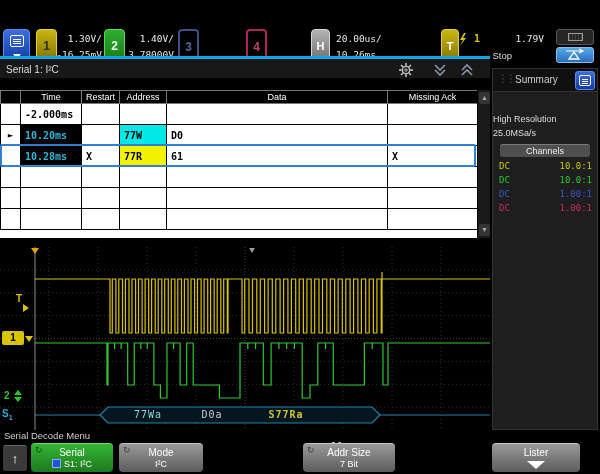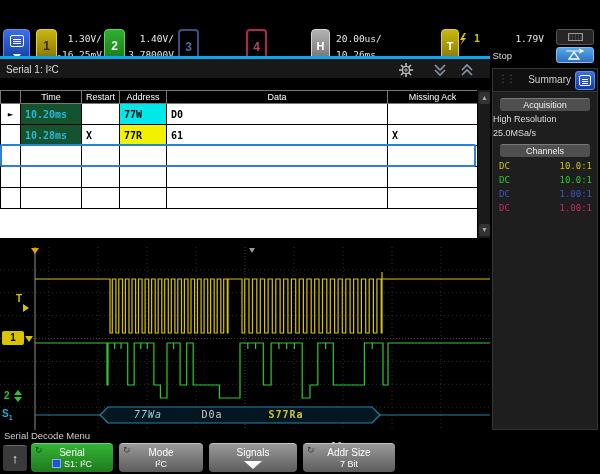--- a/index.html
+++ b/index.html
@@ -44,33 +44,33 @@
   .ser-bar{left:0;top:56px;width:490px;height:22px;background:#181818;border-top:3px solid #0ea5e9}
   .ser-title{position:absolute;left:6px;top:5px;font-size:10px;color:#ddd}
   .icon-btn{position:absolute;top:3px;width:20px;height:16px}
 
   
   .lister{left:0;top:90px;width:477px;height:148px;background:#fff;overflow:hidden}
   table.lst{width:477px;border-collapse:collapse;table-layout:fixed}
   .lst th{background:#000;color:#fff;font-size:9px;font-weight:normal;height:13px;border:1px solid #777;font-family:"Liberation Sans",sans-serif}
   .lst td{background:#fff;color:#000;font-family:"DejaVu Sans Mono",monospace;font-size:10px;font-weight:bold;height:21px;border:1px solid #000;padding:0 0 0 4px;white-space:nowrap;overflow:hidden}
   .lst col.c-mk{width:20px}.lst col.c-time{width:61px}.lst col.c-rst{width:38px}.lst col.c-addr{width:47px}.lst col.c-data{width:221px}.lst col.c-ack{width:90px}
-  td.t-black{background:#14532d;color:#2bb3d9}
+  td.t-black{background:#000000;color:#2bb3d9}
   td.a-cyan{background:#00e8e8}
   td.a-yellow{background:#f2f200}
   td.mk{text-align:center;padding:0;font-size:9px}
   .sel-box{left:0;top:144px;width:476px;height:23px;border:2px solid #2f7fd6;border-radius:2px;pointer-events:none}
   .vscroll{left:477px;top:90px;width:13px;height:148px;background:#1a1a1a;border-left:1px solid #000}
   .vs-arrow{position:absolute;left:1px;width:11px;height:12px;background:#333;color:#aaa;font-size:7px;text-align:center;line-height:12px;border-radius:2px}
 
   
   .sidebar{left:492px;top:68px;width:106px;height:362px;background:#1e1e1e;border:1px solid #333}
   .sb-tab{position:absolute;left:0;top:0;width:104px;height:23px;background:#101010;border-bottom:1px solid #333}
   .sb-grip{position:absolute;top:4px;color:#555;font-size:10px;letter-spacing:-2px}
-  .sb-title{position:absolute;left:22px;top:5px;width:56px;text-align:right;font-size:10px;color:#ccc}
+  .sb-title{position:absolute;left:22px;top:5px;width:56px;text-align:left;font-size:10px;color:#ccc}
   .sb-menu{position:absolute;right:2px;top:2px;width:20px;height:19px;border-radius:3px;background:linear-gradient(#3b6fe0,#123a9e);border:1px solid #5b8af0}
   .sb-menu .menu-glyph{left:3px;top:3px;width:12px;height:11px}
   .sb-btn{position:absolute;left:7px;width:90px;height:13px;background:#4f4f4f;border-top:1px solid #7a7a7a;border-radius:3px;color:#eee;font-size:9px;text-align:center;line-height:13px}
   .sb-text{position:absolute;left:0;width:104px;color:#ddd;font-size:9px}
   .sb-row{position:absolute;left:0;width:104px;height:13px;font-family:"DejaVu Sans Mono",monospace;font-size:9px}
   .sb-row .cpl{position:absolute;left:6px}
   .sb-row .prb{position:absolute;right:5px}
   .sbc1{color:#c8c800}.sbc2{color:#28c828}.sbc3{color:#3c55c8}.sbc4{color:#c82864}
 
   
@@ -196,20 +196,28 @@
       <tbody>
           <tr>
         <th></th>
         <th>Time</th>
         <th>Restart</th>
         <th>Address</th>
         <th>Data</th>
         <th>Missing Ack</th>
       </tr>
       <tr>
+        <td class="mk"></td>
+        <td>-2.000ms</td>
+        <td></td>
+        <td></td>
+        <td></td>
+        <td></td>
+      </tr>
+      <tr>
         <td class="mk">►</td>
         <td class="t-black">10.20ms</td>
         <td></td>
         <td class="a-cyan">77W</td>
         <td>D0</td>
         <td></td>
       </tr>
       <tr>
         <td class="mk"></td>
         <td class="t-black">10.28ms</td>
@@ -257,21 +265,20 @@
       <span class="sb-title">Summary</span>
       <span class="sb-grip" style="left:80px">⋮⋮</span>
       <span class="sb-menu">
         <span class="menu-glyph">
             <i></i>
             <i></i>
             <i></i>
           </span>
       </span>
     </div>
-    <div class="sb-btn" style="top:29px">Acquisition</div>
     <div class="sb-text" style="top:45px">High Resolution</div>
     <div class="sb-text" style="top:59px">25.0MSa/s</div>
     <div class="sb-btn" style="top:75px">Channels</div>
     <div class="sb-row sbc1" style="top:92px">
       <span class="cpl">DC</span>
       <span class="prb">10.0:1</span>
     </div>
     <div class="sb-row sbc2" style="top:106px">
       <span class="cpl">DC</span>
       <span class="prb">10.0:1</span>
@@ -305,21 +312,21 @@
         <line class="grid" x1="0" y1="137.3" x2="490" y2="137.3"></line>
         <line class="grid" x1="0" y1="160.1" x2="490" y2="160.1"></line>
         <line class="startline" x1="35" y1="0" x2="35" y2="183"></line>
         <path class="busline" stroke="#1f84a8" d="M35 168 H100 M380 168 H490"></path>
         <path class="bushex" stroke="#1f84a8" d="M108 160 H372 L380 168 L372 176 H108 L100 168 Z"></path>
         <path class="trace" stroke="#d8c400" d="M35 32 H110 V86 H112.3 V32 H115.9 V86 H118.8 V32 H122.5 V86 H125.4 V32 H129.0 V86 H132.0 V32 H135.6 V86 H138.5 V32 H142.1 V86 H145.1 V32 H148.7 V86 H151.6 V32 H155.2 V86 H158.2 V32 H161.8 V86 H164.7 V32 H168.3 V86 H171.3 V32 H174.9 V86 H177.8 V32 H181.5 V86 H184.4 V32 H188.0 V86 H191.0 V32 H194.6 V86 H197.5 V32 H201.1 V86 H204.1 V32 H207.7 V86 H210.6 V32 H214.2 V86 H217.2 V32 H220.8 V86 H223.7 V32 H227.3 V86 H228 V32 H242 V86 H244.7 V32 H249.0 V86 H252.5 V32 H256.8 V86 H260.3 V32 H264.6 V86 H268.1 V32 H272.3 V86 H275.8 V32 H280.1 V86 H283.6 V32 H287.9 V86 H291.4 V32 H295.7 V86 H299.2 V32 H303.4 V86 H306.9 V32 H311.2 V86 H314.7 V32 H319.0 V86 H322.5 V32 H326.8 V86 H330.3 V32 H334.6 V86 H338.1 V32 H342.3 V86 H345.8 V32 H350.1 V86 H353.6 V32 H357.9 V86 H361.4 V32 H365.7 V86 H369.2 V32 H373.4 V86 H376.9 V32 H381.2 V86 H382 V32 V25 V32 H490"></path>
         <path class="trace" stroke="#30c830" d="M35 96 H107 V138 H108.0 V96 H114.6 V102 V96 H121.1 V102 V96 H127.7 V138 H134.2 V96 H140.8 V102 V96 H147.3 V102 V96 H153.9 V138 H160.4 V151 H167.0 V96 H173.6 V102 V96 H180.1 V138 H186.7 V96 H193.2 V138 H219.4 V151 H240.0 V96 H247.8 V102 V96 H255.6 V102 V96 H263.3 V138 H271.1 V96 H278.9 V102 V96 H286.7 V102 V96 H294.4 V102 V96 H302.2 V151 H310.0 V138 H317.8 V96 H325.6 V102 V96 H333.3 V138 H364.4 V96 H372.2 V102 V96 H383 V138 H388 V96 H490"></path>
       </svg>
   </div>
   <div class="abs" id="wave-labels">
-      <div class="bus-label" style="left: 148px; color: rgb(143, 216, 216); font-style: italic;">77Wa</div>
+      <div class="bus-label" style="left: 148px; color: rgb(143, 216, 216);">77Wa</div>
       <div class="bus-label" style="left: 212px; color: rgb(207, 207, 207);">D0a</div>
       <div class="bus-label" style="left: 286px; color: rgb(207, 196, 53); font-weight: bold;">S77Ra</div>
       <div class="bus-label" style="left: 344px; color: rgb(207, 207, 207); margin-top: 32px;">61~a</div>
     </div>
   <div class="abs tri-down" style="left:31px;top:248px"></div>
   <div class="abs tri-down gray" style="left:249px;top:248px"></div>
   <div class="abs mk-tlevel">
     <span>T</span>
     <span class="tri-r"></span>
   </div>
@@ -335,23 +342,23 @@
   <div class="abs softkey green" style="left:31px;width:82px">
     <span class="cyc">↻</span>
     <div class="lbl">Serial</div>
     <div class="val"><span class="chk"></span><span>S1: I²C</span></div>
   </div>
   <div class="abs softkey" style="left:119px;width:84px">
     <span class="cyc">↻</span>
     <div class="lbl">Mode</div>
     <div class="val">I²C</div>
   </div>
-  <div class="abs softkey" style="left:209px;width:88px">
-    <div class="lbl">Signals</div>
-    <div class="dn-arrow"></div>
-  </div>
   <div class="abs softkey" style="left:303px;width:92px">
     <span class="cyc">↻</span>
     <div class="lbl">Addr Size</div>
     <div class="val">7 Bit</div>
   </div>
+  <div class="abs softkey" style="left:492px;width:88px">
+    <div class="lbl">Lister</div>
+    <div class="dn-arrow"></div>
+  </div>
 
 </div>
 
 </body></html>

